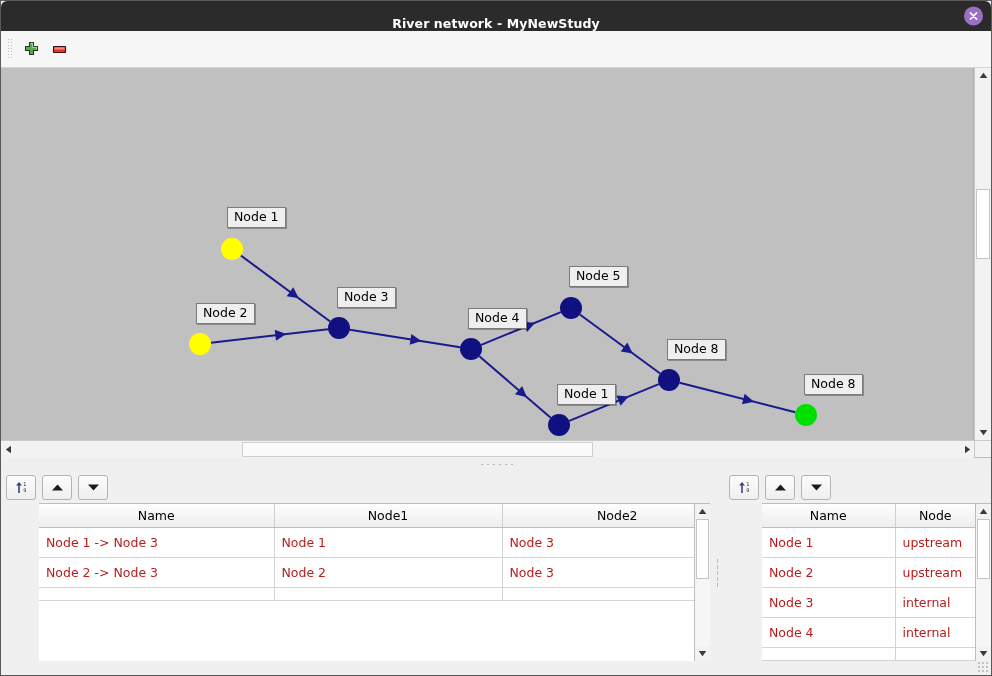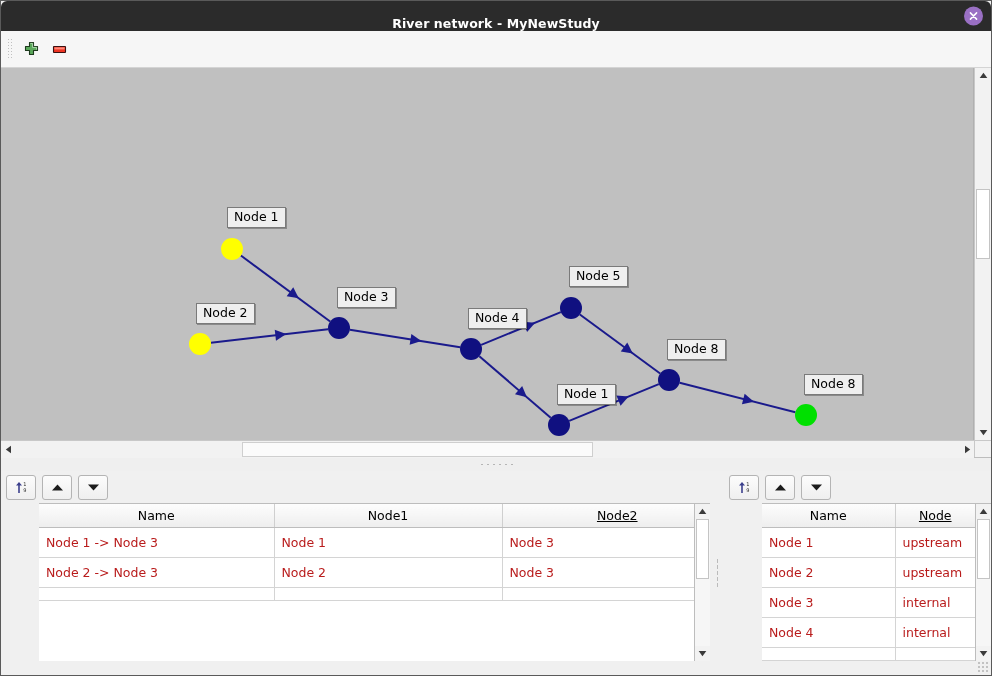--- a/index.html
+++ b/index.html
@@ -166,21 +166,21 @@
   }
   table { border-collapse: collapse; width: 100%; table-layout: fixed; }
   thead th {
     background: linear-gradient(#fdfdfd, #eeeeee);
     border-right: 1px solid #cfcfcf;
     border-bottom: 1px solid #bdbdbd;
     font-size: 12.5px; font-weight: normal; color: #000;
     height: 23px; padding: 0; text-align: center;
     cursor: pointer;
   }
-  thead th:last-child { border-right: none; text-decoration: underline; }
+  thead th:last-child { border-right: none; }
   tbody td {
     height: 29px;
     border-right: 1px solid #d4d4d4;
     border-bottom: 1px solid #d4d4d4;
     font-size: 12.5px; color: #b91c1c;
     padding: 0 0 0 7px;
     white-space: nowrap; overflow: hidden; text-overflow: ellipsis;
     background: #ffffff;
     cursor: default;
   }

